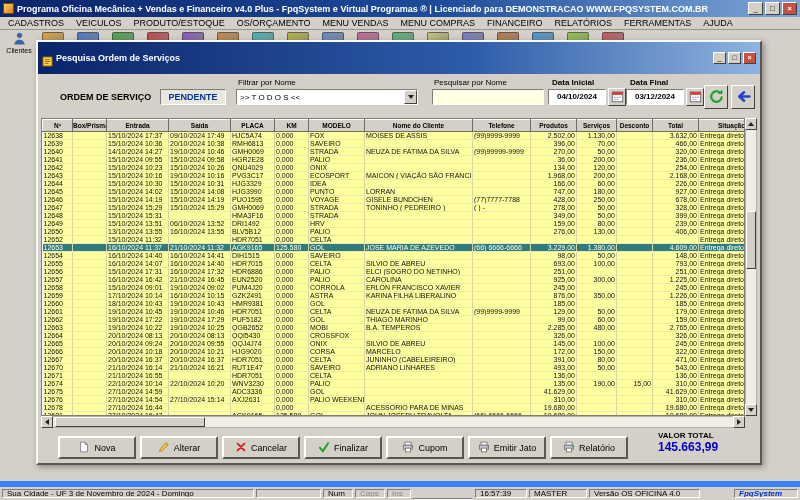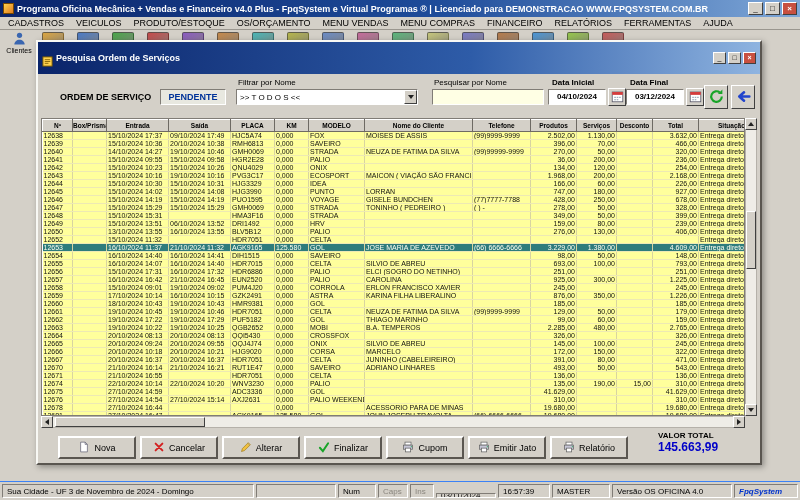--- a/index.html
+++ b/index.html
@@ -108,21 +108,21 @@
   .actions { position:absolute; left:20px; top:362px; height:26px; display:flex; gap:4px; }
   .abtn { width:78px; height:23px; background:#D4D0C8; border:2px solid; border-color:#fff #5a5650 #5a5650 #fff;
     font-size:9px; font-family:inherit; display:flex; align-items:center; justify-content:center; gap:4px; white-space:nowrap; }
   .abtn svg { width:12px; height:12px; flex:none; }
   .totalbox { position:absolute; right:6px; top:357px; width:96px; text-align:left; }
   .total-lbl { font-size:8px; font-weight:bold; }
   .total-val { font-size:12px; font-weight:bold; color:#0000C8; }
 
   
   .statusbar { position:absolute; left:0; bottom:0; width:800px; height:19px; background:#D4D0C8;
-    border-top:1px solid #3b82f6; display:flex; gap:2px; padding:2px 2px; font-size:8px; }
+    border-top:6px solid #3b82f6; display:flex; gap:2px; padding:2px 2px; font-size:8px; }
   .seg { border:1px solid; border-color:#807c76 #fff #fff #807c76; display:flex; align-items:center;
     padding:0 4px; white-space:nowrap; overflow:hidden; }
   .seg.dim { color:#8a867e; }
   .seg.brand { color:#0033CC; font-weight:bold; font-style:italic; }
 </style>
 </head>
 <body>
 
 <div class="screen">
 
@@ -868,30 +868,30 @@
       <div class="actions" id="actions">
           <button class="abtn">
             <span><svg viewBox="0 0 16 16">
                 <path d="M3.5 1.5h6l3 3v10h-9z" fill="#fff" stroke="#667"></path>
                 <path d="M9.5 1.5v3h3" fill="none" stroke="#667"></path>
               </svg></span>
             <span>Nova</span>
           </button>
           <button class="abtn">
             <span><svg viewBox="0 0 16 16">
-                <path d="M3.5 3.5l9 9M12.5 3.5l-9 9" stroke="#d42020" stroke-width="2.6" stroke-linecap="round"></path>
-              </svg></span>
-            <span>Cancelar</span>
-          </button>
-          <button class="abtn">
-            <span><svg viewBox="0 0 16 16">
                 <path d="M2 14l1.2-4L11 2.2 13.8 5 6 12.8 2 14z" fill="#f0c040" stroke="#96700a" stroke-width="0.8"></path>
                 <path d="M10.2 3l2.8 2.8" stroke="#888" stroke-width="0.8"></path>
               </svg></span>
             <span>Alterar</span>
+          </button>
+          <button class="abtn">
+            <span><svg viewBox="0 0 16 16">
+                <path d="M3.5 3.5l9 9M12.5 3.5l-9 9" stroke="#d42020" stroke-width="2.6" stroke-linecap="round"></path>
+              </svg></span>
+            <span>Cancelar</span>
           </button>
           <button class="abtn">
             <span><svg viewBox="0 0 16 16">
                 <path d="M2.5 9l4 4.5L13.5 3" fill="none" stroke="#18a428" stroke-width="2.6" stroke-linecap="round"></path>
               </svg></span>
             <span>Finalizar</span>
           </button>
           <button class="abtn">
             <span><svg viewBox="0 0 16 16">
                 <rect x="4" y="1.5" width="8" height="4" fill="#fff" stroke="#666"></rect>
@@ -925,23 +925,23 @@
         <div class="total-lbl">VALOR TOTAL</div>
         <div class="total-val">145.663,99</div>
       </div>
 
     </div>
   </div>
 
   <div class="statusbar" id="statusbar">
       <div class="seg" style="width: 252px;">Sua Cidade - UF  3 de Novembro de 2024 - Domingo</div>
       <div class="seg" style="flex: 1 1 0%;"></div>
-      <div class="seg" style="width: 38px;">Num</div>
+      <div class="seg" style="width: 30px;">Num</div>
       <div class="seg dim" style="width: 30px;">Caps</div>
       <div class="seg dim" style="width: 24px;">Ins</div>
       <div class="seg" style="width: 60px; margin-top: 9px;">03/11/2024</div>
       <div class="seg" style="width: 52px;">16:57:39</div>
       <div class="seg" style="width: 58px;">MASTER</div>
-      <div class="seg" style="width: 120px;">Versão OS OFICINA 4.0</div>
-      <div class="seg brand" style="width: 64px;">FpqSystem</div>
+      <div class="seg" style="width: 111px;">Versão OS OFICINA 4.0</div>
+      <div class="seg brand" style="width: 64px; margin-left: 32px;">FpqSystem</div>
     </div>
 
 </div>
 
 </body></html>

